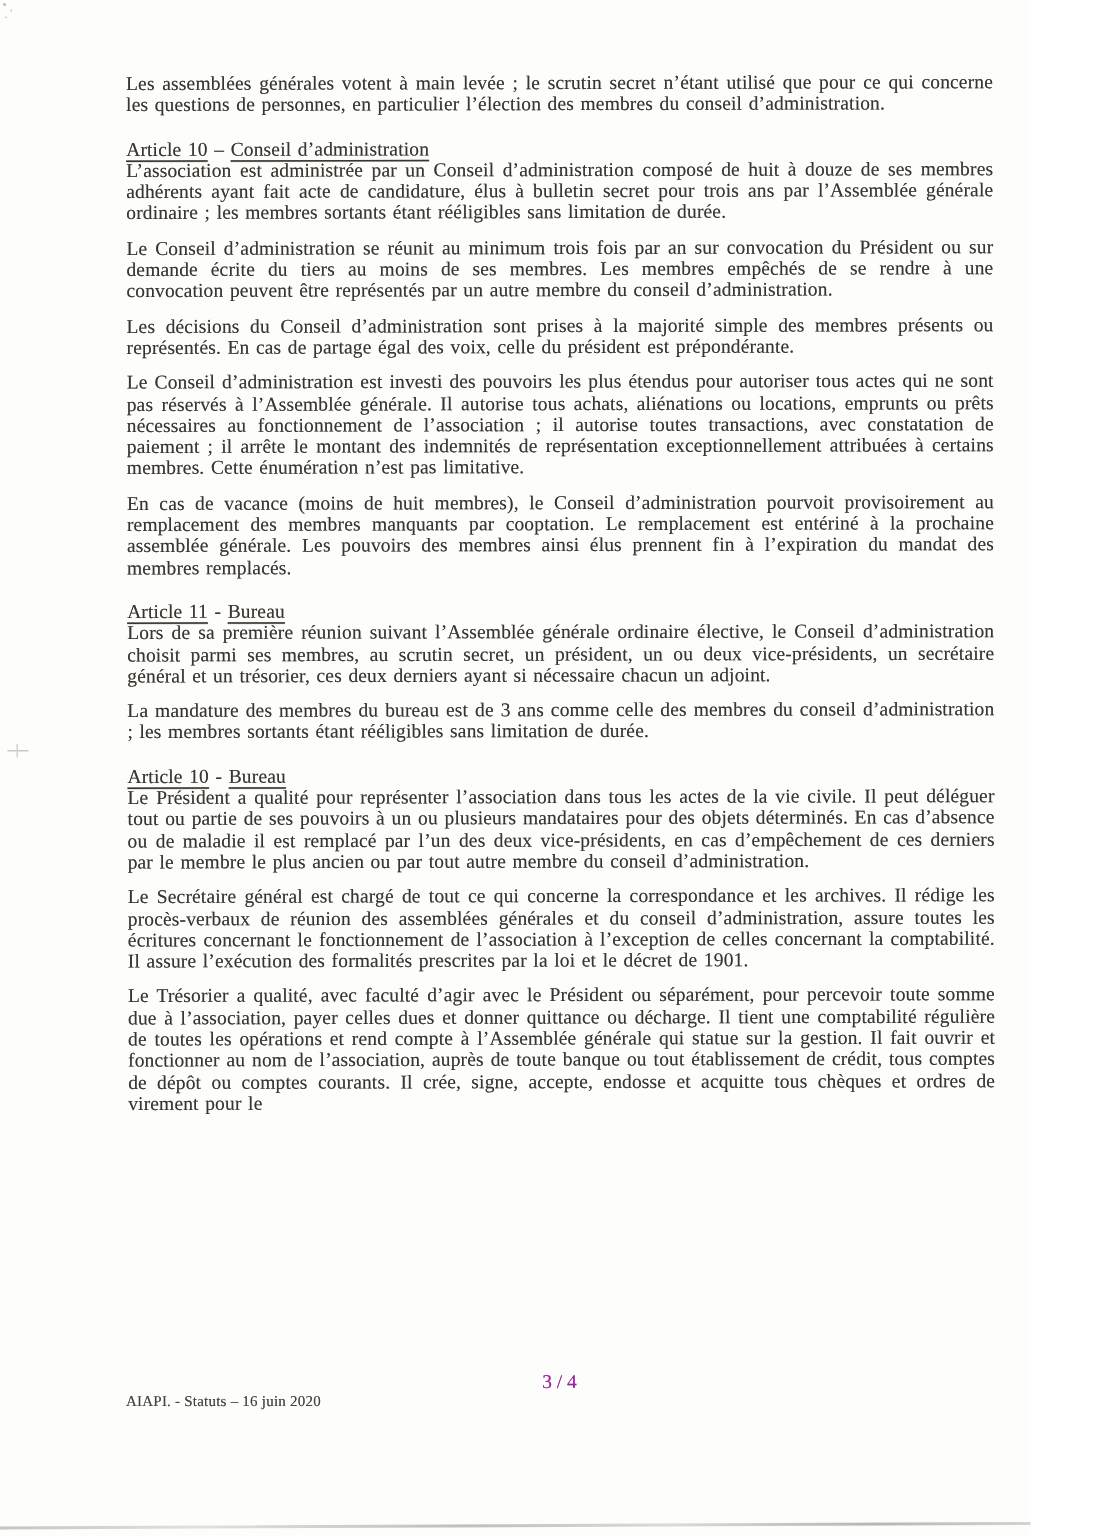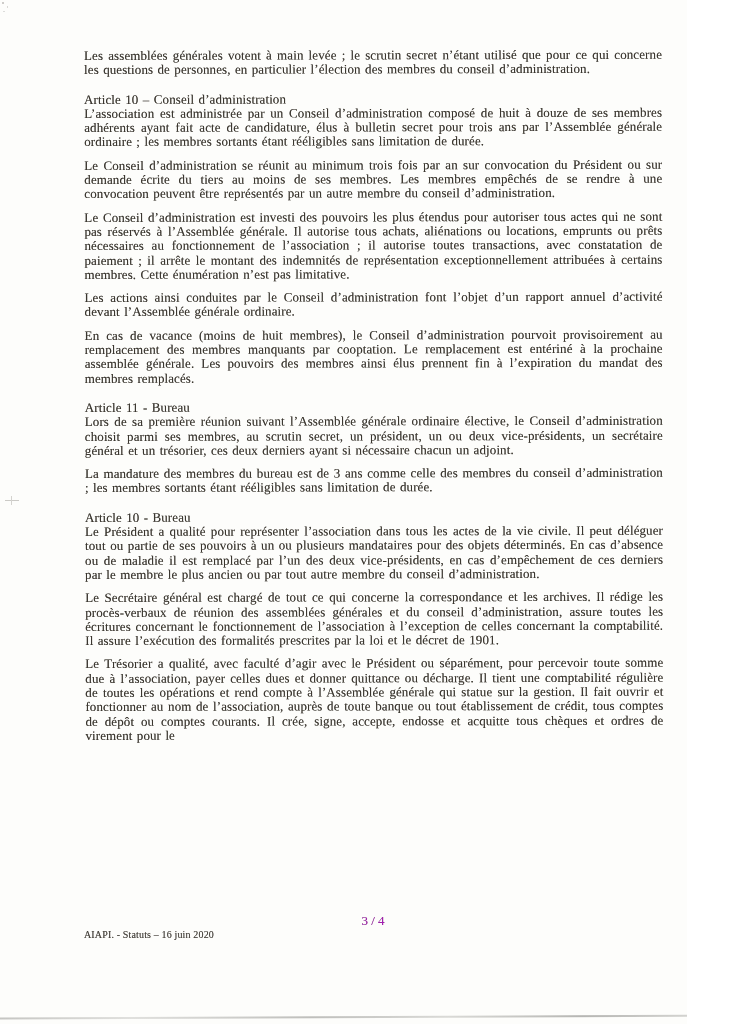--- a/index.html
+++ b/index.html
@@ -31,20 +31,21 @@
     transform-origin: left top;
   }
   .text-block p {
     margin: 0 0 9px 0;
   }
   .text-block p.heading {
     margin: 15px 0 0 0;
     text-align: left;
   }
   .u {
+    text-decoration: underline;
     text-underline-offset: 2.5px;
     text-decoration-thickness: 1px;
   }
   .page-number {
     position: absolute;
     top: 913px;
     left: 84px;
     width: 578px;
     text-align: center;
     font-size: 13px;
@@ -118,22 +119,22 @@
   <span class="speck s3"></span>
 
   <div class="text-block">
 
     <p>Les assemblées générales votent à main levée ; le scrutin secret n’étant utilisé que pour ce qui concerne les questions de personnes, en particulier l’élection des membres du conseil d’administration.</p>
 
     <p class="heading"><span class="u">Article 10</span><span> – </span><span class="u">Conseil d’administration</span></p>
 
     <p>L’association est administrée par un Conseil d’administration composé de huit à douze de ses membres adhérents ayant fait acte de candidature, élus à bulletin secret pour trois ans par l’Assemblée générale ordinaire ; les membres sortants étant rééligibles sans limitation de durée.</p>
     <p>Le Conseil d’administration se réunit au minimum trois fois par an sur convocation du Président ou sur demande écrite du tiers au moins de ses membres. Les membres empêchés de se rendre à une convocation peuvent être représentés par un autre membre du conseil d’administration.</p>
+    <p>Les décisions du Conseil d’administration sont prises à la majorité simple des membres présents ou représentés. En cas de partage égal des voix, celle du président est prépondérante.</p>
     <p>Le Conseil d’administration est investi des pouvoirs les plus étendus pour autoriser tous actes qui ne sont pas réservés à l’Assemblée générale. Il autorise tous achats, aliénations ou locations, emprunts ou prêts nécessaires au fonctionnement de l’association ; il autorise toutes transactions, avec constatation de paiement ; il arrête le montant des indemnités de représentation exceptionnellement attribuées à certains membres. Cette énumération n’est pas limitative.</p>
-    <p>Les actions ainsi conduites par le Conseil d’administration font l’objet d’un rapport annuel d’activité devant l’Assemblée générale ordinaire.</p>
     <p>En cas de vacance (moins de huit membres), le Conseil d’administration pourvoit provisoirement au remplacement des membres manquants par cooptation. Le remplacement est entériné à la prochaine assemblée générale. Les pouvoirs des membres ainsi élus prennent fin à l’expiration du mandat des membres remplacés.</p>
 
     <p class="heading"><span class="u">Article 11</span><span> - </span><span class="u">Bureau</span></p>
 
     <p>Lors de sa première réunion suivant l’Assemblée générale ordinaire élective, le Conseil d’administration choisit parmi ses membres, au scrutin secret, un président, un ou deux vice-présidents, un secrétaire général et un trésorier, ces deux derniers ayant si nécessaire chacun un adjoint.</p>
     <p>La mandature des membres du bureau est de 3 ans comme celle des membres du conseil d’administration ; les membres sortants étant rééligibles sans limitation de durée.</p>
 
     <p class="heading"><span class="u">Article 10</span><span> - </span><span class="u">Bureau</span></p>
 
     <p>Le Président a qualité pour représenter l’association dans tous les actes de la vie civile. Il peut déléguer tout ou partie de ses pouvoirs à un ou plusieurs mandataires pour des objets déterminés. En cas d’absence ou de maladie il est remplacé par l’un des deux vice-présidents, en cas d’empêchement de ces derniers par le membre le plus ancien ou par tout autre membre du conseil d’administration.</p>

